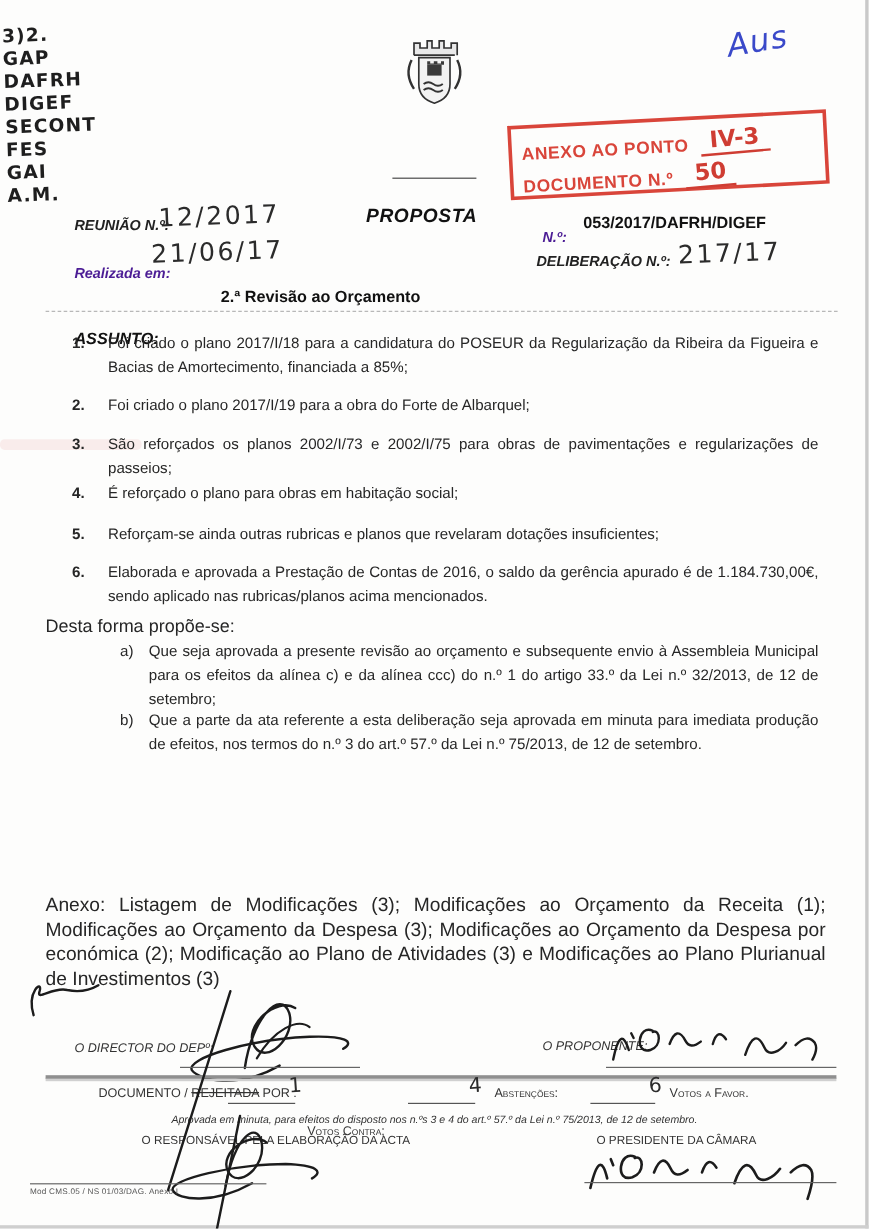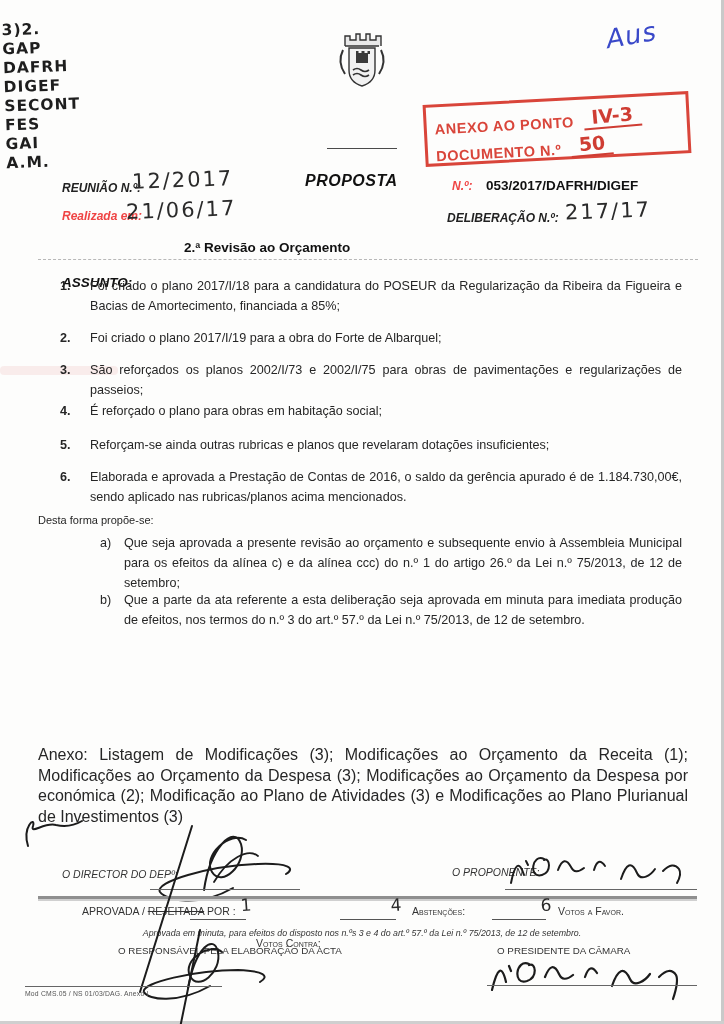--- a/index.html
+++ b/index.html
@@ -31,34 +31,34 @@
   
   .stamp{left:424px;top:98px;width:266px;height:62px;border:3px solid #d9453a;
     transform:rotate(-3deg);padding:3px 8px;box-sizing:border-box;background:rgba(255,255,255,.1);}
   .stamp-row{display:flex;align-items:flex-end;height:27px;}
   .stamp-lab{font-weight:bold;font-size:14.5px;color:#d9453a;letter-spacing:.5px;white-space:nowrap;}
   .stamp-val{font-family:"DejaVu Sans",sans-serif;font-size:19px;color:#cf3d33;font-weight:bold;
     border-bottom:2px solid #cf3d33;margin-left:10px;padding:0 8px;transform:rotate(-2deg);}
 
   
   .lab{font-style:italic;font-weight:bold;font-variant:small-caps;font-size:12px;color:#222;}
-  .lab2{font-style:italic;font-weight:bold;font-size:12px;color:#ef4444;}
+  .lab2{font-style:italic;font-weight:bold;font-size:12px;color:#4c1d95;margin-top:12px;}
   .proposta{font-style:italic;font-weight:bold;font-size:16px;letter-spacing:.5px;color:#111;}
   .numval{font-weight:bold;font-size:13.5px;color:#111;}
   .hand-lg{font-size:21px;transform:rotate(-2deg);}
 
   .subject-lab{font-style:italic;font-weight:bold;font-size:13.5px;color:#111;margin-top:35px;}
   .subject-val{font-weight:bold;font-size:13.5px;color:#111;}
   .subject-rule{left:38px;top:259px;width:660px;border-top:1px dashed #b8b8b8;}
 
   
   .li{left:60px;width:622px;display:flex;font-size:12.6px;line-height:20px;}
   .li .num{width:30px;flex:none;font-weight:bold;}
   .li .txt{flex:1;text-align:justify;}
-  .intro{left:38px;font-size:11px;}
+  .intro{left:38px;font-size:15px;}
   .pt{left:100px;width:582px;display:flex;font-size:12.6px;line-height:20px;}
   .pt .num{width:24px;flex:none;}
   .pt .txt{flex:1;text-align:justify;}
   .annex{left:38px;top:745px;width:650px;font-size:16px;line-height:20.5px;
     text-align:justify;font-weight:500;}
 
   
   .sig-lab{font-style:italic;font-variant:small-caps;font-size:10.5px;color:#333;font-weight:500;}
   .uline{border-top:1.2px solid #666;}
   .thick-rule{left:38px;top:896px;width:659px;border-top:3px solid #8f8f8f;box-shadow:0 2px 0 #d0d0d0;}
@@ -162,21 +162,21 @@
     <span class="txt">Reforçam-se ainda outras rubricas e planos que revelaram dotações insuficientes;</span>
   </div>
   <div class="abs li" style="top:467px;">
     <span class="num">6.</span>
     <span class="txt">Elaborada e aprovada a Prestação de Contas de 2016, o saldo da gerência apurado é de 1.184.730,00€, sendo aplicado nas rubricas/planos acima mencionados.</span>
   </div>
 
   <div class="abs intro" style="top:514px;">Desta forma propõe-se:</div>
   <div class="abs pt" style="top:533px;">
     <span class="num">a)</span>
-    <span class="txt">Que seja aprovada a presente revisão ao orçamento e subsequente envio à Assembleia Municipal para os efeitos da alínea c) e da alínea ccc) do n.º 1 do artigo 26.º da Lei n.º 75/2013, de 12 de setembro;</span>
+    <span class="txt">Que seja aprovada a presente revisão ao orçamento e subsequente envio à Assembleia Municipal para os efeitos da alínea c) e da alínea ccc) do n.º 1 do artigo 33.º da Lei n.º 32/2013, de 12 de setembro;</span>
   </div>
   <div class="abs pt" style="top:590px;">
     <span class="num">b)</span>
     <span class="txt">Que a parte da ata referente a esta deliberação seja aprovada em minuta para imediata produção de efeitos, nos termos do n.º 3 do art.º 57.º da Lei n.º 75/2013, de 12 de setembro.</span>
   </div>
 
   <div class="abs annex">Anexo: Listagem de Modificações (3); Modificações ao Orçamento da Receita (1); Modificações ao Orçamento da Despesa (3); Modificações ao Orçamento da Despesa por económica (2); Modificação ao Plano de Atividades (3) e Modificações ao Plano Plurianual de Investimentos (3)</div>
 
   <div class="abs sig" style="left:20px;top:814px;">
     <svg width="72" height="38" viewBox="0 0 72 38">
@@ -198,21 +198,21 @@
   <div class="abs sig" style="left:503px;top:843px;">
     <svg width="195" height="48" viewBox="0 0 195 48">
       <path d="M8,40 q6,-30 13,-8 m2,-14 l2,4 m16,-6 c-12,-6 -16,20 -2,16 c10,-3 8,-18 2,-15 m14,10 q6,-16 13,-3 q4,8 13,1 m10,2 q4,-14 11,-4" stroke-width="2"></path>
       <path d="M118,36 q8,-24 16,-6 c4,9 14,2 18,-4 m8,2 q10,-10 16,-2 q3,5 -2,14" stroke-width="2"></path>
     </svg>
   </div>
   <div class="abs uline" style="left:505px;top:889px;width:192px;"></div>
 
   <div class="abs thick-rule"></div>
 
-  <div class="abs vote-lab" style="left:82px;top:905px;"><span>APROVADA /</span> <span class="strike">REJEITADA</span> <span>POR :</span></div>
+  <div class="abs vote-lab" style="left:82px;top:905px;"><span>DOCUMENTO /</span> <span class="strike">REJEITADA</span> <span>POR :</span></div>
   <div class="vote-slot" style="left:190px;top:905px;width:56px;">
     <span class="vote-ink">1</span>
   </div>
   <div class="abs vote-lab" style="left:256px;top:905px;margin-top:32px;">Votos Contra;</div>
   <div class="vote-slot" style="left:340px;top:905px;width:56px;">
     <span class="vote-ink">4</span>
   </div>
   <div class="abs vote-lab" style="left:412px;top:905px;">Abstenções:</div>
   <div class="vote-slot" style="left:492px;top:905px;width:54px;">
     <span class="vote-ink">6</span>

